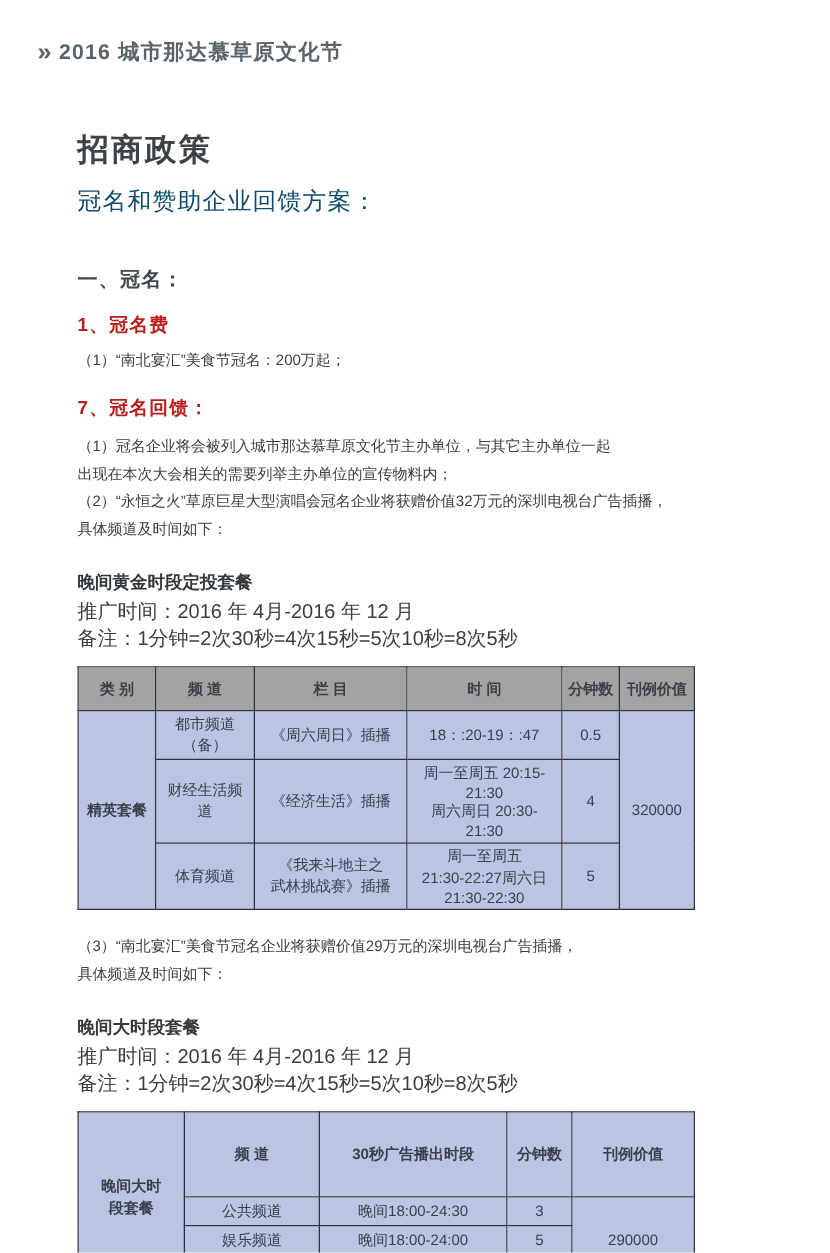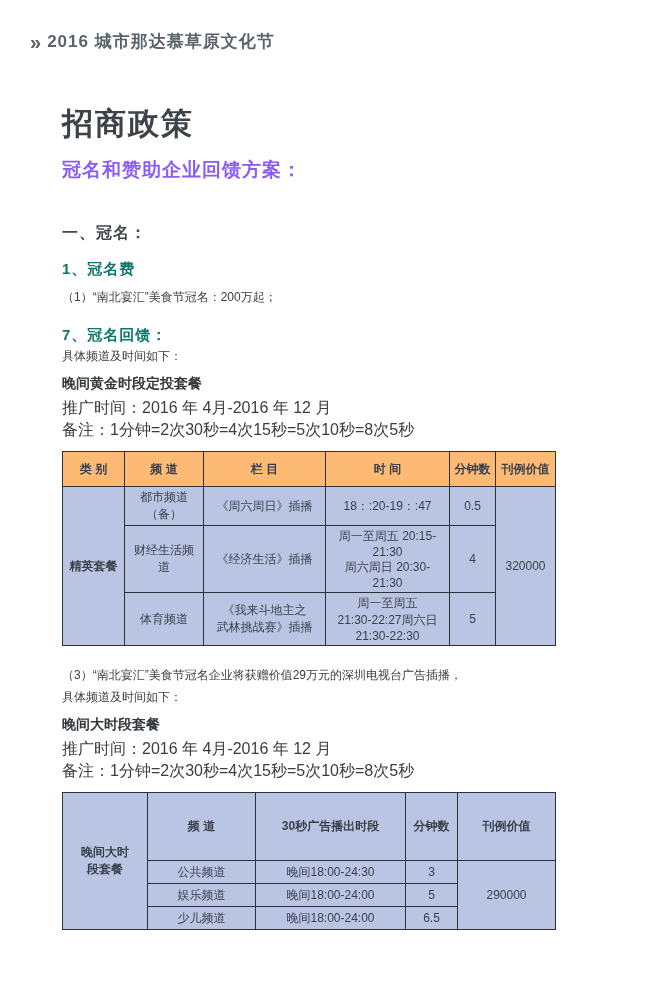--- a/index.html
+++ b/index.html
@@ -5,33 +5,33 @@
   html,body{margin:0;padding:0;}
   body{
     width:664px;height:1002px;background:#ffffff;position:relative;
     font-family:"Liberation Sans","DejaVu Sans",sans-serif;
     color:#3d3d3d;overflow:hidden;
   }
   .doc-header{padding:30px 0 0 30px;display:flex;align-items:center;gap:6px;}
   .chevron{color:#59646a;font-size:20px;font-weight:bold;line-height:1;}
   .doc-title{color:#59646a;font-size:17px;font-weight:bold;letter-spacing:1px;}
   .content{padding:0 56px 0 62px;}
-  .h1{margin-top:50px;font-size:31px;font-weight:bold;color:#3c4347;letter-spacing:2px;}
-  .subtitle{margin-top:12px;font-size:19px;color:#8b5cf6;letter-spacing:1px;font-weight:bold;}
+  .h1{margin-top:50px;font-size:25px;font-weight:bold;color:#3c4347;letter-spacing:2px;}
+  .subtitle{margin-top:12px;font-size:19px;color:#0c4a6e;letter-spacing:1px;}
   .sec-head{margin-top:40px;font-size:16px;font-weight:bold;color:#41484c;letter-spacing:1px;}
-  .num-head{margin-top:16px;font-size:15px;font-weight:bold;color:#0f766e;letter-spacing:1px;}
+  .num-head{margin-top:16px;font-size:15px;font-weight:bold;color:#b91c1c;letter-spacing:1px;}
   .para{font-size:12px;line-height:25px;color:#3d3d3d;margin-top:6px;}
   .para-tight{font-size:12px;line-height:22px;color:#3d3d3d;}
-  .pkg-head{margin-top:8px;font-size:14px;font-weight:bold;color:#33383c;}
+  .pkg-head{margin-top:23px;font-size:14px;font-weight:bold;color:#33383c;}
   .meta{font-size:16px;line-height:22px;color:#3d3d3d;margin-top:4px;}
   table.tbl{border-collapse:collapse;table-layout:fixed;margin-top:10px;
     font-size:12px;color:#3a3f4a;}
   table.tbl td,table.tbl th{border:1px solid #2c313c;text-align:center;vertical-align:middle;
     padding:2px 4px;background:#b9c5e3;overflow:hidden;}
-  table.tbl th{background:#fdba74;font-weight:bold;height:30px;}
+  table.tbl th{background:#a3a3a3;font-weight:bold;height:30px;}
   .t1-r1{height:32px;}.t1-r2{height:45px;}.t1-r3{height:53px;}
   .t2-hdr td{height:63px;font-weight:bold;}
   .t2-row{height:23px;}
   td.left{text-align:left;padding-left:8px;}
   td.group{font-weight:bold;}
   .wrapcell{display:inline-block;max-width:58px;text-align:center;font-weight:bold;}
 </style>
 </head>
 <body>
 
@@ -44,20 +44,23 @@
 
   <div class="h1">招商政策</div>
   <div class="subtitle">冠名和赞助企业回馈方案：</div>
 
   <div class="sec-head">一、冠名：</div>
 
   <div class="num-head">1、冠名费</div>
   <div class="para">（1）“南北宴汇”美食节冠名：200万起；</div>
 
   <div class="num-head">7、冠名回馈：</div>
+  <div class="para-tight" style="margin-top:10px;">（1）冠名企业将会被列入城市那达慕草原文化节主办单位，与其它主办单位一起</div>
+  <div class="para-tight">出现在本次大会相关的需要列举主办单位的宣传物料内；</div>
+  <div class="para-tight">（2）“永恒之火”草原巨星大型演唱会冠名企业将获赠价值32万元的深圳电视台广告插播，</div>
   <div class="para-tight">具体频道及时间如下：</div>
 
   <div class="pkg-head">晚间黄金时段定投套餐</div>
   <div class="meta">推广时间：2016 年 4月-2016 年 12 月</div>
   <div class="meta" style="margin-top:0;">备注：1分钟=2次30秒=4次15秒=5次10秒=8次5秒</div>
 
   <table class="tbl">
     <colgroup>
       <col style="width:62px">
         <col style="width:79px">

